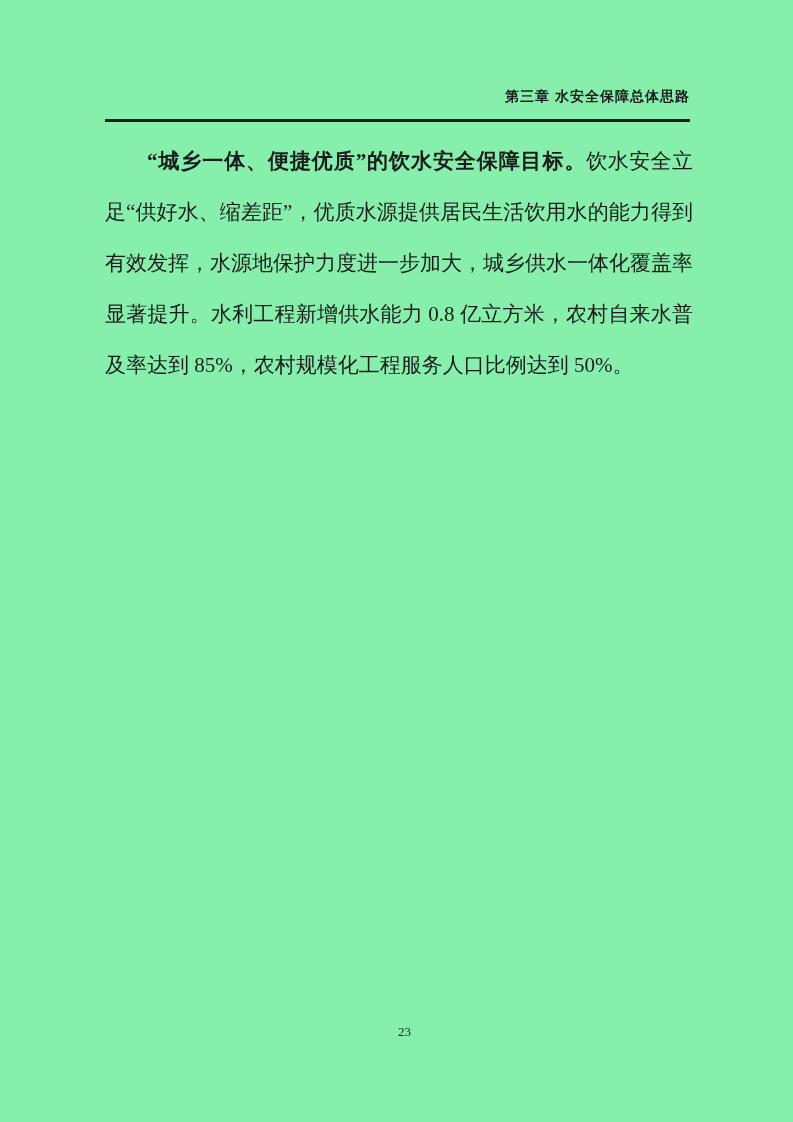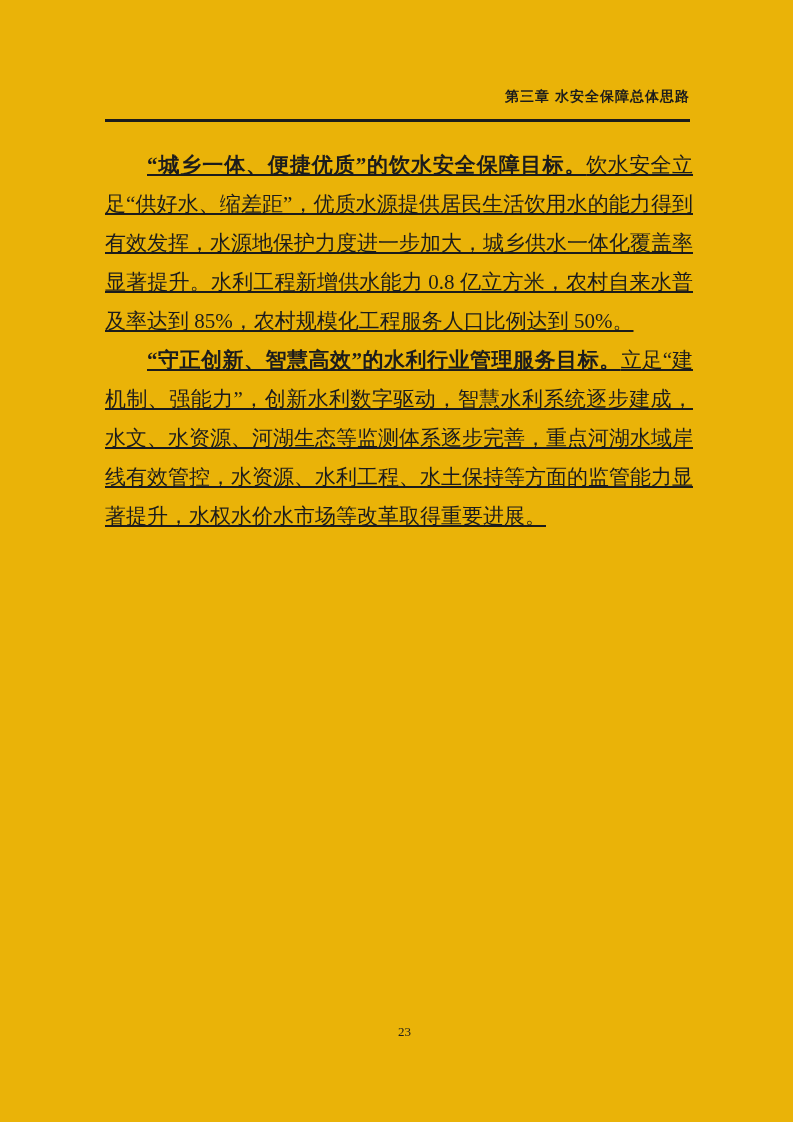--- a/index.html
+++ b/index.html
@@ -5,21 +5,21 @@
   * { margin: 0; padding: 0; box-sizing: border-box; }
   html, body {
     width: 793px; height: 1122px;
     background: #ffffff;
     overflow: hidden;
     font-family: "Liberation Serif", serif;
   }
   .page {
     position: relative;
     width: 793px; height: 1122px;
-    background: #eab308;
+    background: #86efac;
     color: #1c1c1c;
     padding-left: 23px;
   }
   .page-header {
     position: absolute;
     top: 88px;
     left: 105px;
     right: 103px;
     text-align: right;
     font-family: "Liberation Sans", sans-serif;
@@ -31,28 +31,27 @@
   .header-rule {
     position: absolute;
     top: 119px;
     left: 105px;
     right: 103px;
     height: 3px;
     background: #1c1c1c;
   }
   .content {
     position: absolute;
-    top: 146px;
+    top: 136px;
     left: 105px;
     width: 588px;
     font-size: 21px;
-    line-height: 39px;
+    line-height: 51px;
     text-align: justify;
     color: #1c1c1c;
-    text-decoration: underline;
   }
   .content p {
     text-indent: 42px;
     margin: 0;
   }
   .lead {
     font-weight: 700;
     letter-spacing: 0.5px;
   }
   .page-number {
@@ -72,18 +71,17 @@
 
   <div class="page-header">第三章 水安全保障总体思路</div>
 
   <div class="header-rule"></div>
 
   <div class="content">
     <p><span class="lead">“城乡一体、便捷优质”的饮水安全保障目标。</span><span>饮水安全立足“供好水、缩差距”，优质水源提供居民生活饮用水的能力得到有效发挥，水源地保护力度进一步加大，城乡供水一体化覆盖率显著提升。水利工程新增供水能力 0.8 亿立方米，农村自来水普及率达到 85%，农村规模化工程服务人口比例达到 50%。</span></p>
 
 
 
-    <p><span class="lead">“守正创新、智慧高效”的水利行业管理服务目标。</span><span>立足“建机制、强能力”，创新水利数字驱动，智慧水利系统逐步建成，水文、水资源、河湖生态等监测体系逐步完善，重点河湖水域岸线有效管控，水资源、水利工程、水土保持等方面的监管能力显著提升，水权水价水市场等改革取得重要进展。</span></p>
   </div>
 
   <div class="page-number">23</div>
 
 </div>
 
 </body></html>

